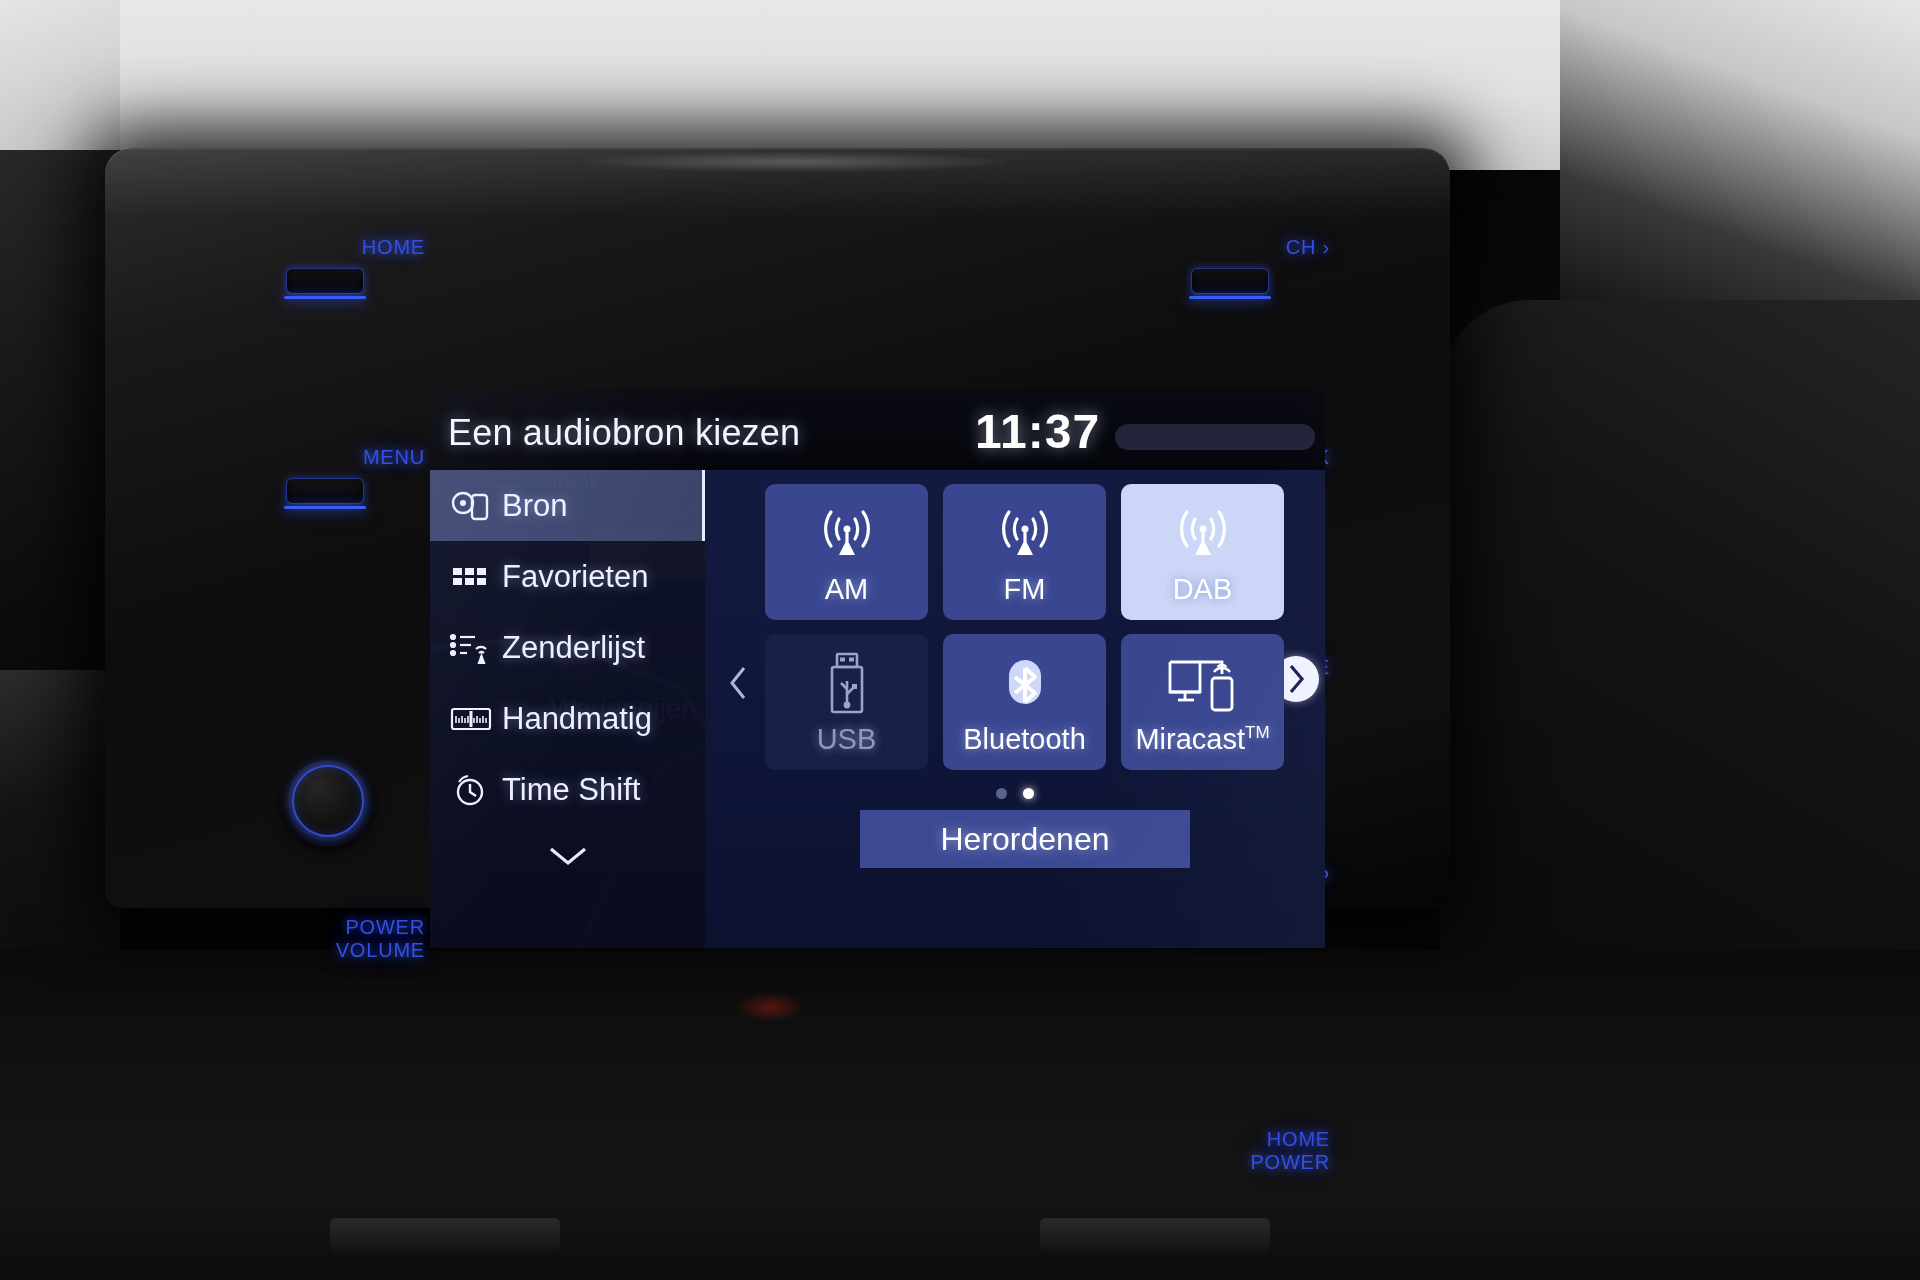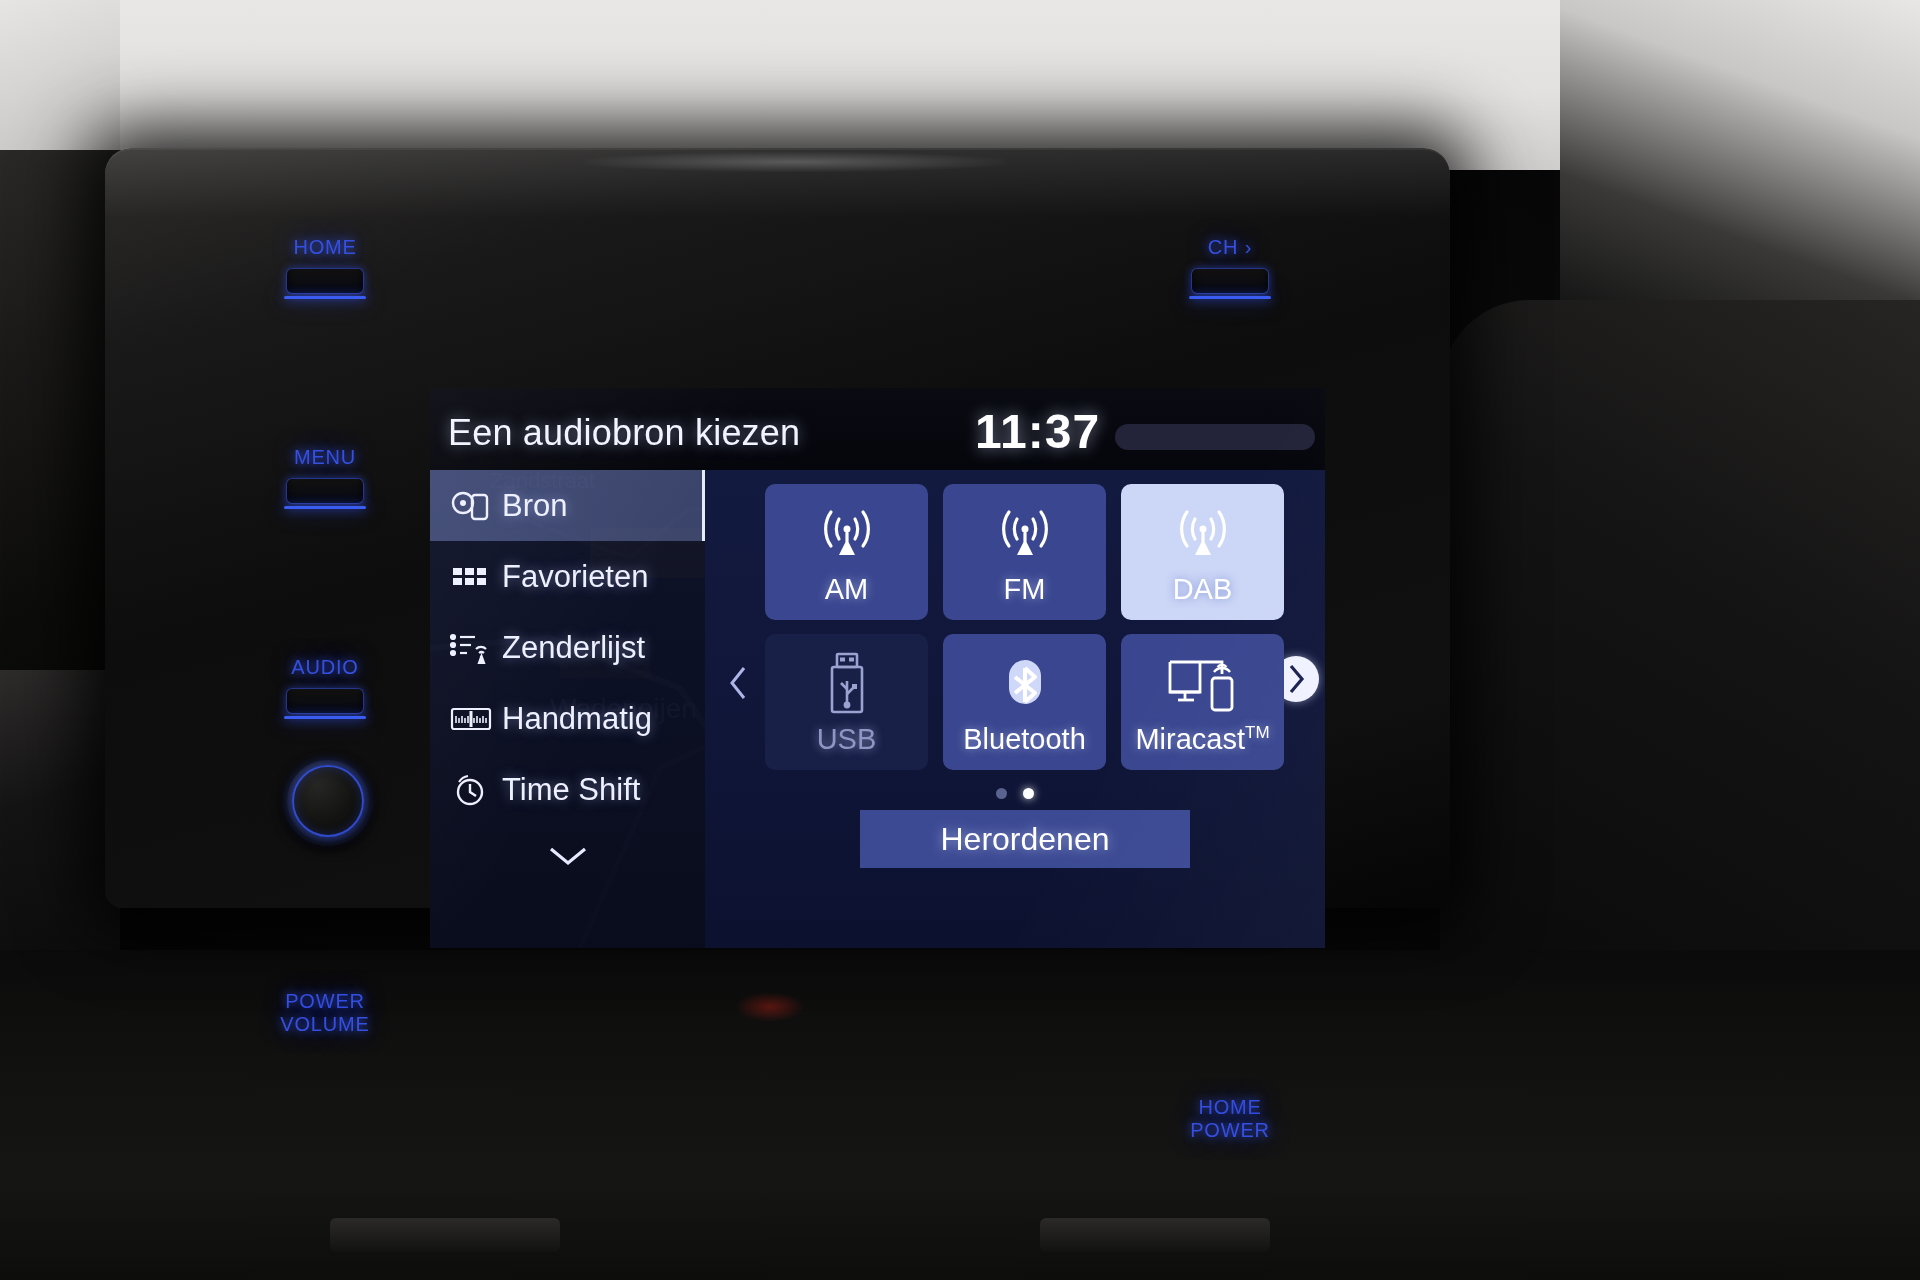--- a/index.html
+++ b/index.html
@@ -48,32 +48,32 @@
     pointer-events:none; }
 
   
   .keycol { position:absolute; top:88px; width:200px; height:620px; }
   .keycol.left  { left:120px; }
   .keycol.right { right:120px; }
   .key { position:relative; height:106px; }
   .key-label { position:absolute; left:0; right:0; text-align:center;
     color:#3550e0; font-size:20px; letter-spacing:.8px;
     text-shadow:0 0 10px rgba(60,90,255,.85), 0 0 22px rgba(40,70,255,.5); }
-  .key-label.two { line-height:23px; }
+  .key-label.two { line-height:23px;margin-top:32px; }
   .key-btn { position:absolute; left:50%; transform:translateX(-50%);
     width:78px; height:26px; border-radius:6px;
     background:linear-gradient(180deg,#121212,#0a0a0a);
     border:1px solid rgba(60,90,240,.55);
     box-shadow:0 0 9px rgba(50,80,240,.55), inset 0 -6px 8px rgba(0,0,0,.7); }
   .key-btn::after { content:""; position:absolute; left:-3px; right:-3px; bottom:-6px; height:3px;
     background:#3a5cf0; border-radius:2px;
     box-shadow:0 0 11px rgba(60,95,255,.95), 0 0 22px rgba(40,70,255,.6); }
   
   .k1{top:0}.k2{top:104px}.k3{top:208px}.k4{top:312px}.k5{top:436px}
-  .key-label.top { top:0; }
+  .key-label.top { top:0;text-align:right; }
   .key-btn.under { top:32px; }
 
   
   .knob { position:absolute; width:90px; height:90px; border-radius:50%;
     background:radial-gradient(circle at 38% 32%, #262625 0%, #131312 45%, #060606 100%);
     box-shadow:inset 0 0 0 4px rgba(10,10,10,.9), 0 4px 12px rgba(0,0,0,.9); }
   .knob::after { content:""; position:absolute; inset:9px; border-radius:50%;
     border:2px solid rgba(55,85,235,.85);
     box-shadow:0 0 14px rgba(55,90,250,.8), inset 0 0 10px rgba(40,70,220,.35); }
   .knob.left { left:178px; bottom:62px; }
@@ -164,24 +164,20 @@
     <div class="unit-gloss"></div>
     <div class="unit-reflect"></div>
 
     <div class="keycol left">
       <div class="key k1">
         <div class="key-label top">HOME</div>
         <div class="key-btn under"></div>
       </div>
       <div class="key k2">
         <div class="key-label top">MENU</div>
-        <div class="key-btn under"></div>
-      </div>
-      <div class="key k3">
-        <div class="key-label top">AUDIO</div>
         <div class="key-btn under"></div>
       </div>
       <div class="key k5">
         <div class="key-label top two">
           <div>POWER</div>
           <div>VOLUME</div>
         </div>
       </div>
     </div>
 

